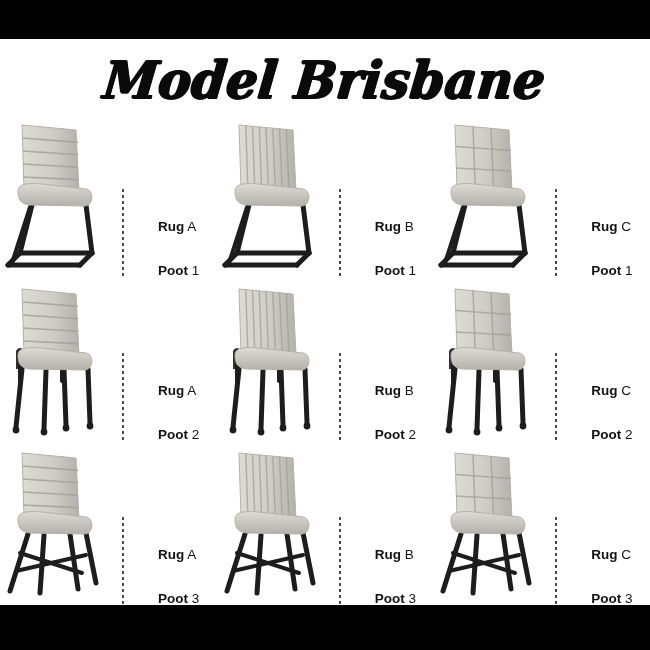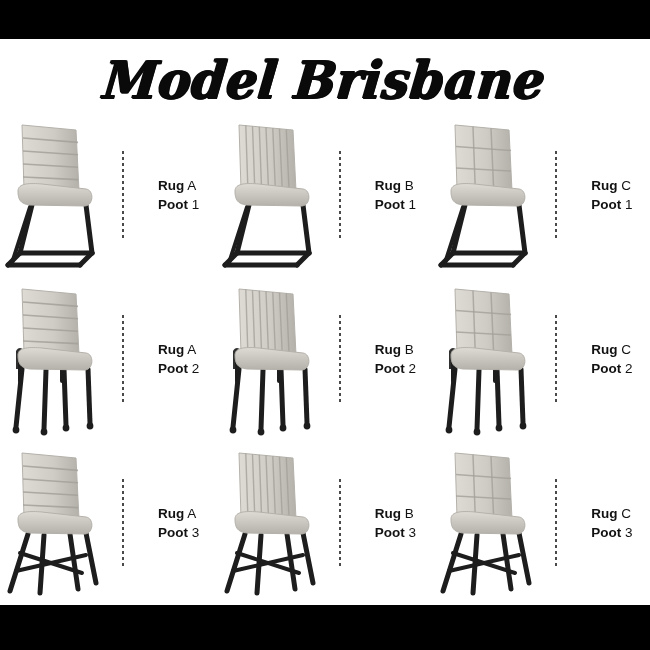--- a/index.html
+++ b/index.html
@@ -67,21 +67,21 @@
     width: 650px;
     height: 492px;
     display: grid;
     grid-template-columns: repeat(3, 1fr);
     grid-template-rows: repeat(3, 1fr);
   }
 
   .cell {
     position: relative;
     display: flex;
-    align-items: center;
+    align-items: flex-end;
     gap: 16px;
   }
 
   .chair-slot {
     width: 104px;
     flex: 0 0 104px;
     height: 100%;
     position: relative;
   }
 
@@ -98,21 +98,21 @@
   .labels {
     flex: 1 1 auto;
     padding-left: 18px;
     line-height: 1;
   }
   .label-line {
     font-size: 13.5px;
     color: #121212;
     white-space: nowrap;
   }
-  .label-line + .label-line { margin-top: 6px; }
+  .label-line + .label-line { margin-top: 30px; }
   .label-key { font-weight: 700; }
   .label-val { font-weight: 400; }
 
   
   .chair {
     position: absolute;
     left: 0;
     top: 0;
     width: 104px;
     height: 100%;

